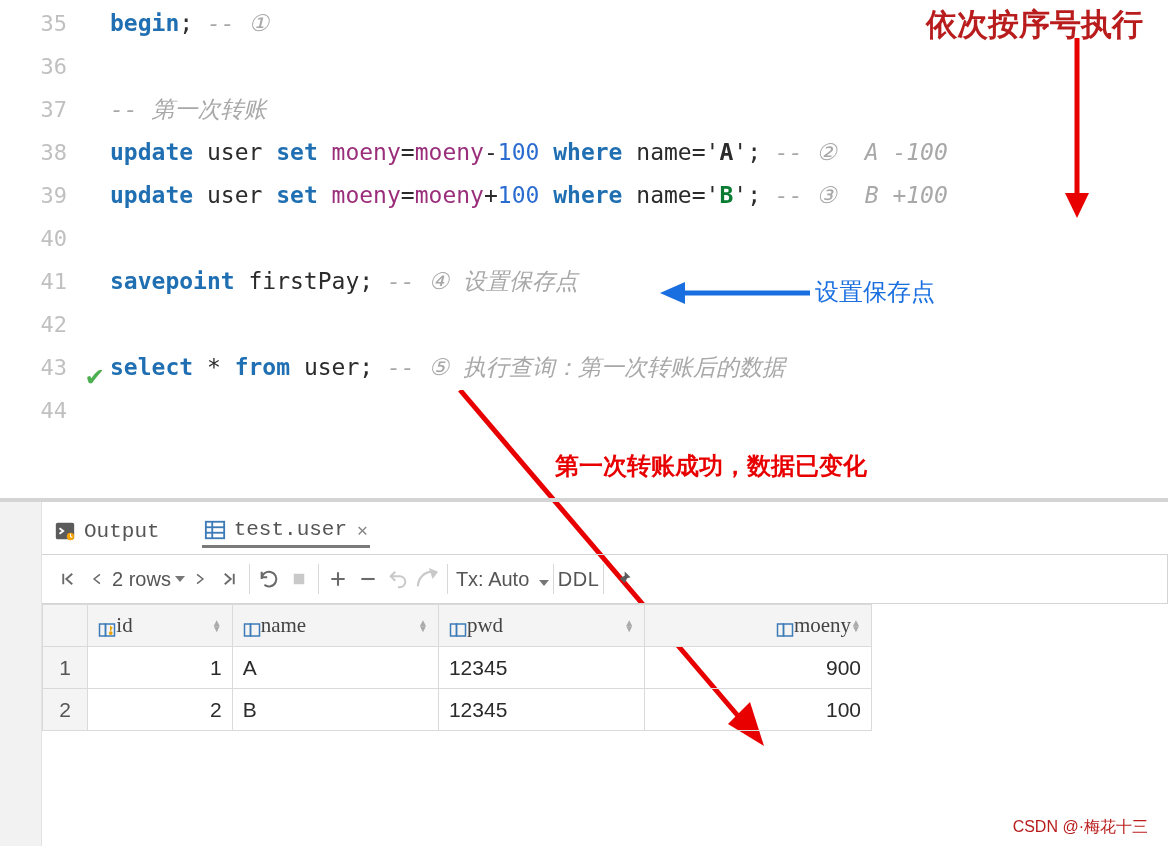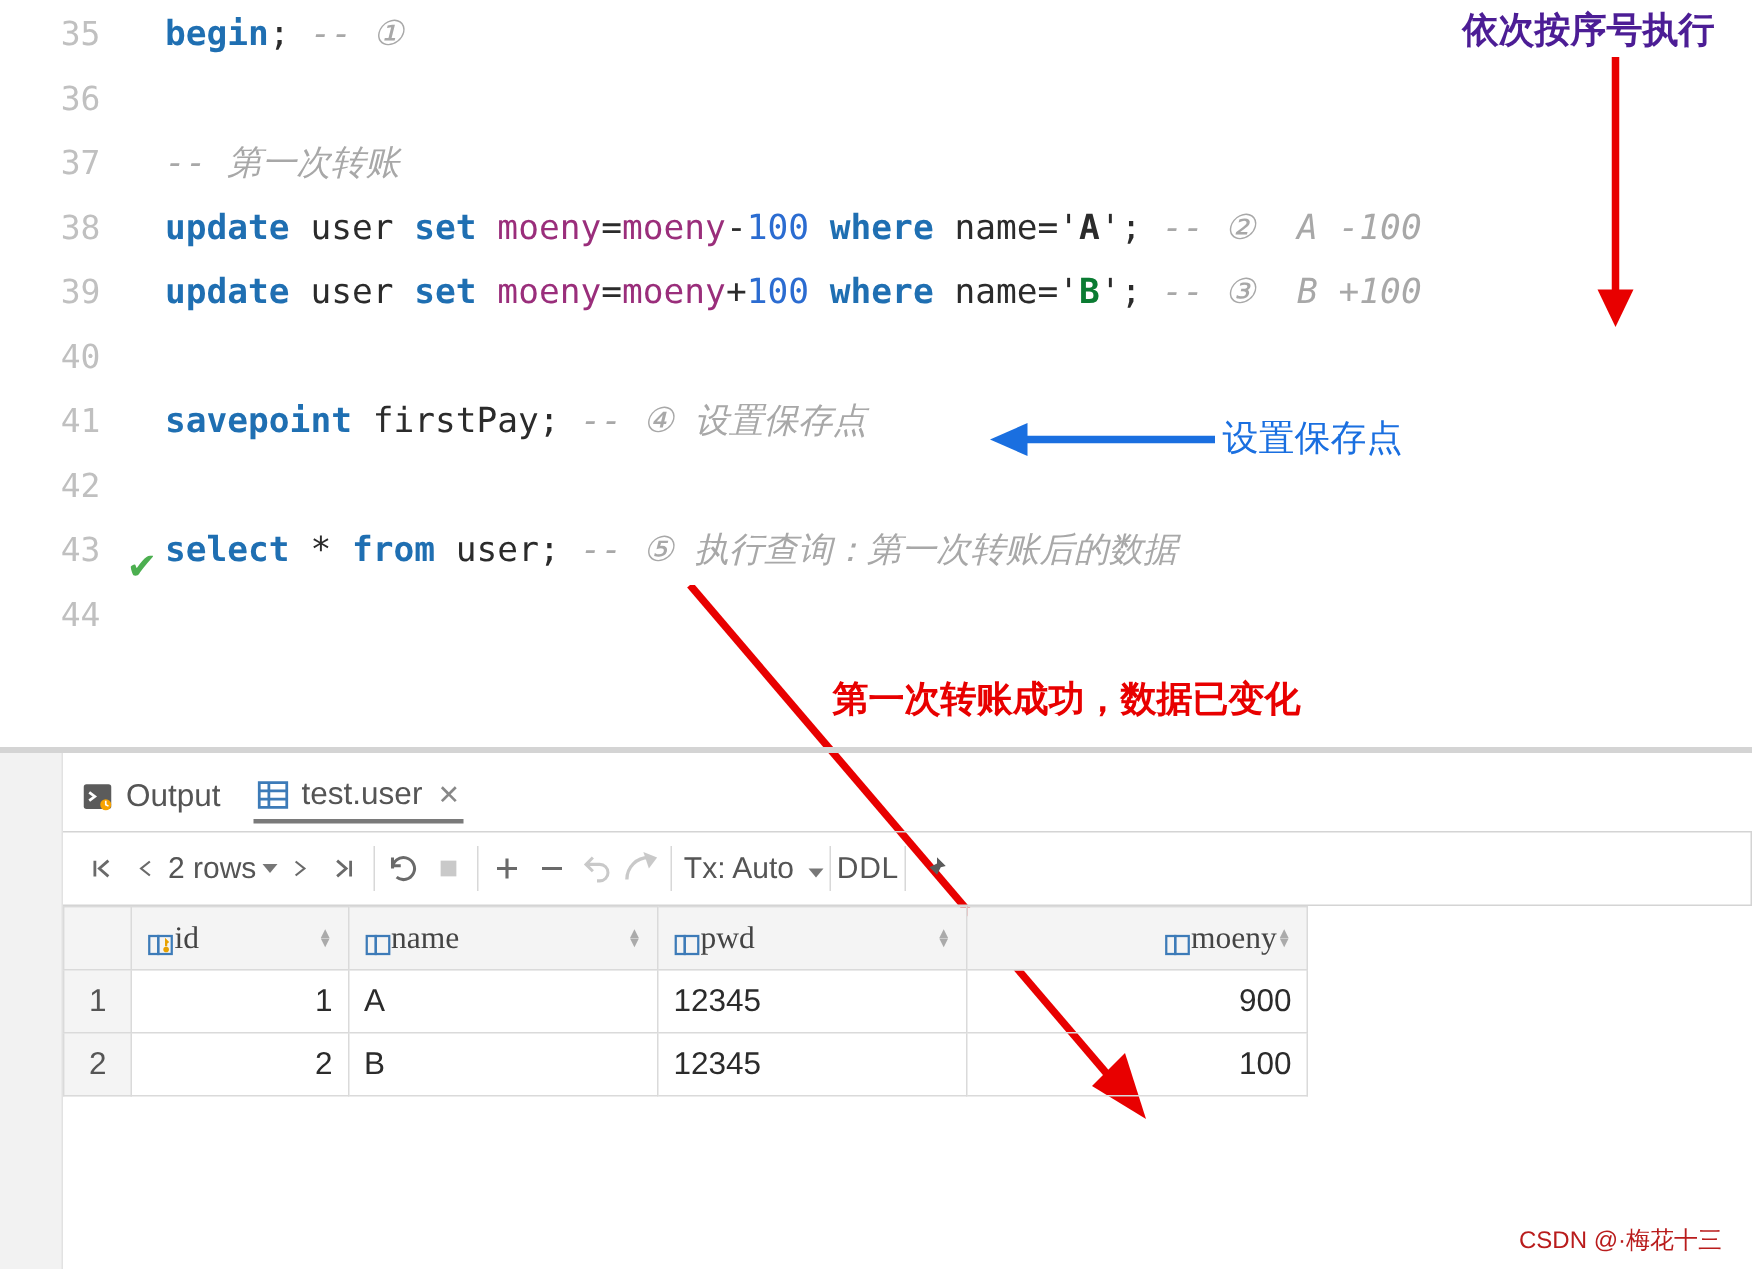--- a/index.html
+++ b/index.html
@@ -59,22 +59,22 @@
 .str-g { color: #0a7b32; font-weight: bold; }
 .cm { color: #a8a8a8; font-style: italic; }
 .cmi { color: #a8a8a8; font-style: italic; }
 .plain { color: #2b2b2b; }
 
 
 .anno-red1 {
   position: absolute;
   top: 4px;
   right: 25px;
-  color: #4c1d95;
-  font-size: 24px;
+  color: #b91c1c;
+  font-size: 31px;
   font-weight: bold;
   font-family: Liberation Mono, monospace;
 }
 .arrow-red-down {
   position: absolute;
   top: 38px;
   right: 74px;
 }
 .arrow-red-down svg { width: 34px; height: 180px; }
 
@@ -126,24 +126,24 @@
   width: 42px;
   background: #f2f2f2;
   border-right: 1px solid #e2e2e2;
 }
 .tabs {
   height: 52px;
   display: flex;
   align-items: center;
   padding-left: 52px;
   padding-top: 6px;
-  font-family: Liberation Sans, sans-serif;
+  font-family: Liberation Mono, monospace;
   font-size: 21px;
   color: #555;
-  gap: 20px;
+  gap: 40px;
 }
 .tab {
   display: flex;
   align-items: center;
   gap: 8px;
   cursor: pointer;
   padding: 4px 2px;
 }
 .tab.active {
   border-bottom: 3px solid #7a7a7a;

